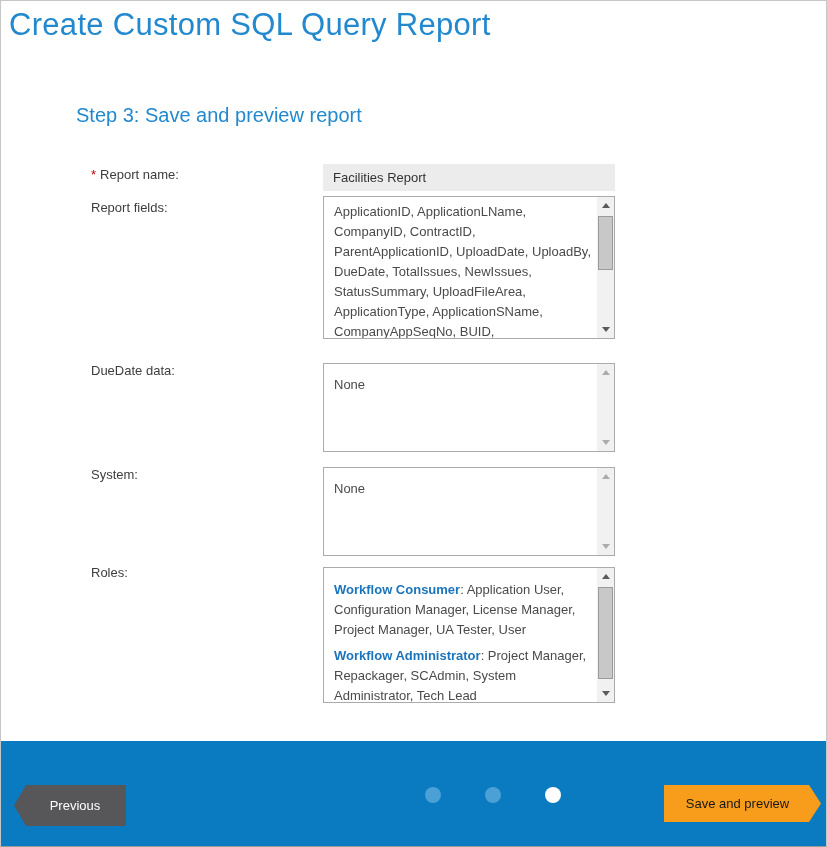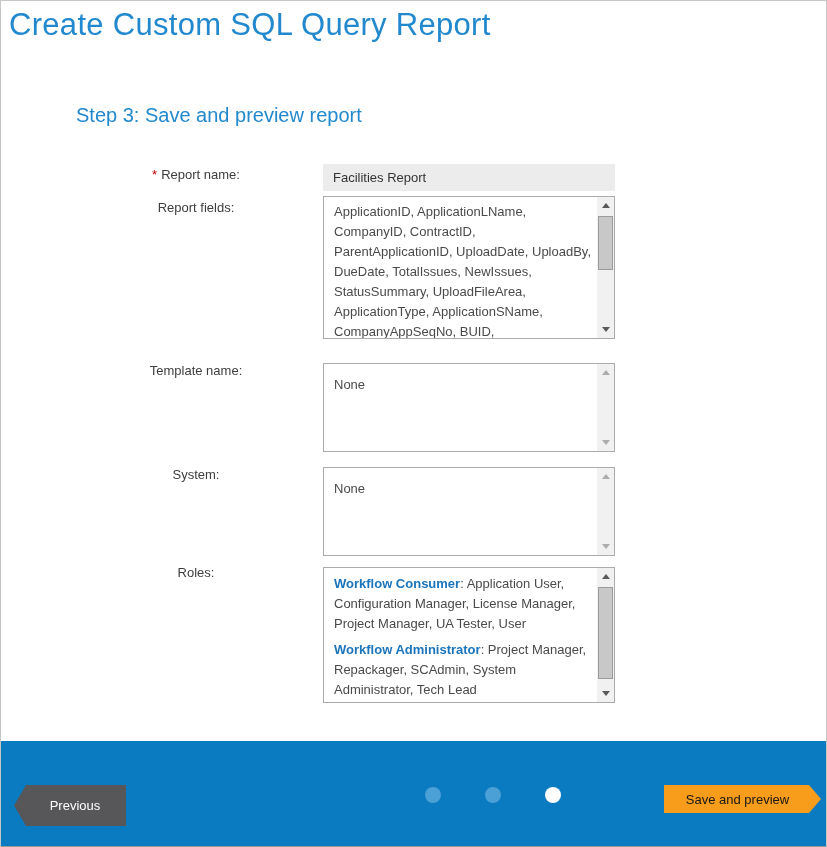--- a/index.html
+++ b/index.html
@@ -17,21 +17,21 @@
     font-size:31px; font-weight:300; letter-spacing:.3px;
     color:var(--title_blue,#2289CE);
   }
   .step-title {
     position:absolute; left:75px; top:103px; margin:0;
     font-size:20px; font-weight:400;
     color:var(--title_blue,#2289CE);
   }
 
   .label-col {
-    position:absolute; left:90px; width:210px; text-align:center;
+    position:absolute; left:90px; width:210px; text-align:left;
     font-size:13px; color:#3d3d3d;
   }
   .req { color:var(--required_red,#C00000); margin-right:4px; }
 
   .name-input {
     position:absolute; left:322px; top:163px; width:292px; height:27px;
     background:var(--input_gray,#ECECEC); border:none; outline:none;
     font-family:"Liberation Sans", sans-serif;
     font-size:13px; color:#333; padding:12px 10px;
   }
@@ -43,21 +43,21 @@
   .box-fields   { top:195px; height:143px; }
   .box-template { top:362px; height:89px;  }
   .box-filters  { top:466px; height:89px;  }
   .box-roles    { top:566px; height:136px; }
 
   .box-text {
     position:absolute; left:10px; top:5px; right:22px; bottom:0;
     overflow:hidden; font-size:13px; line-height:20px; color:#4a4a4a;
   }
   .box-template .box-text, .box-filters .box-text { top:11px; }
-  .box-roles .box-text { top:6px; }
+  .box-roles .box-text { top:12px; }
   .role-group { margin:0 0 6px 0; }
   .role-name { color:var(--role_blue,#1B75BC); font-weight:bold; }
 
   
   .sbar {
     position:absolute; top:0; right:0; bottom:0; width:17px;
     background:#F1F1F1;
   }
   .sbar-btn { position:absolute; left:0; width:17px; height:17px;
     display:flex; align-items:center; justify-content:center; }
@@ -79,21 +79,21 @@
   }
   .btn-prev {
     position:absolute; left:13px; top:44px; width:112px; height:41px;
     background:var(--previous_gray,#57575A); color:#fff; border:none;
     font-family:"Liberation Sans", sans-serif; font-size:13px;
     padding:0 6px 0 16px; cursor:pointer;
     clip-path:polygon(12px 0, 100% 0, 100% 100%, 12px 100%, 0 50%);
     filter:drop-shadow(0 2px 2px rgba(0,0,0,.35));
   }
   .btn-save {
-    position:absolute; right:5px; top:44px; width:157px; height:28px;
+    position:absolute; right:5px; top:44px; width:157px; height:37px;
     background:var(--save_orange,#F89C1C); color:#181818; border:none;
     font-family:"Liberation Sans", sans-serif; font-size:13px;
     padding:0 16px 0 6px; cursor:pointer;
     clip-path:polygon(0 0, calc(100% - 12px) 0, 100% 50%, calc(100% - 12px) 100%, 0 100%);
     filter:drop-shadow(0 2px 2px rgba(0,0,0,.35));
   }
   .dots { position:absolute; left:424px; top:46px; display:flex; gap:44px; }
   .dot { width:16px; height:16px; border-radius:50%;
     background:var(--dot_inactive,#4BA0D6); }
   .dot.active { background:var(--dot_active,#FFFFFF); }
@@ -118,21 +118,21 @@
       <div class="sbar-btn up">
           <span class="tri-up"></span>
         </div>
       <div class="sbar-thumb thumb-fields"></div>
       <div class="sbar-btn down">
           <span class="tri-down"></span>
         </div>
     </div>
   </div>
 
-  <div class="label-col" style="top:362px">Template name:</div>
+  <div class="label-col" style="top:362px">DueDate data:</div>
   <div class="box box-template">
     <div class="box-text">None</div>
     <div class="sbar disabled">
       <div class="sbar-btn up">
           <span class="tri-up"></span>
         </div>
       <div class="sbar-btn down">
           <span class="tri-down"></span>
         </div>
     </div>

